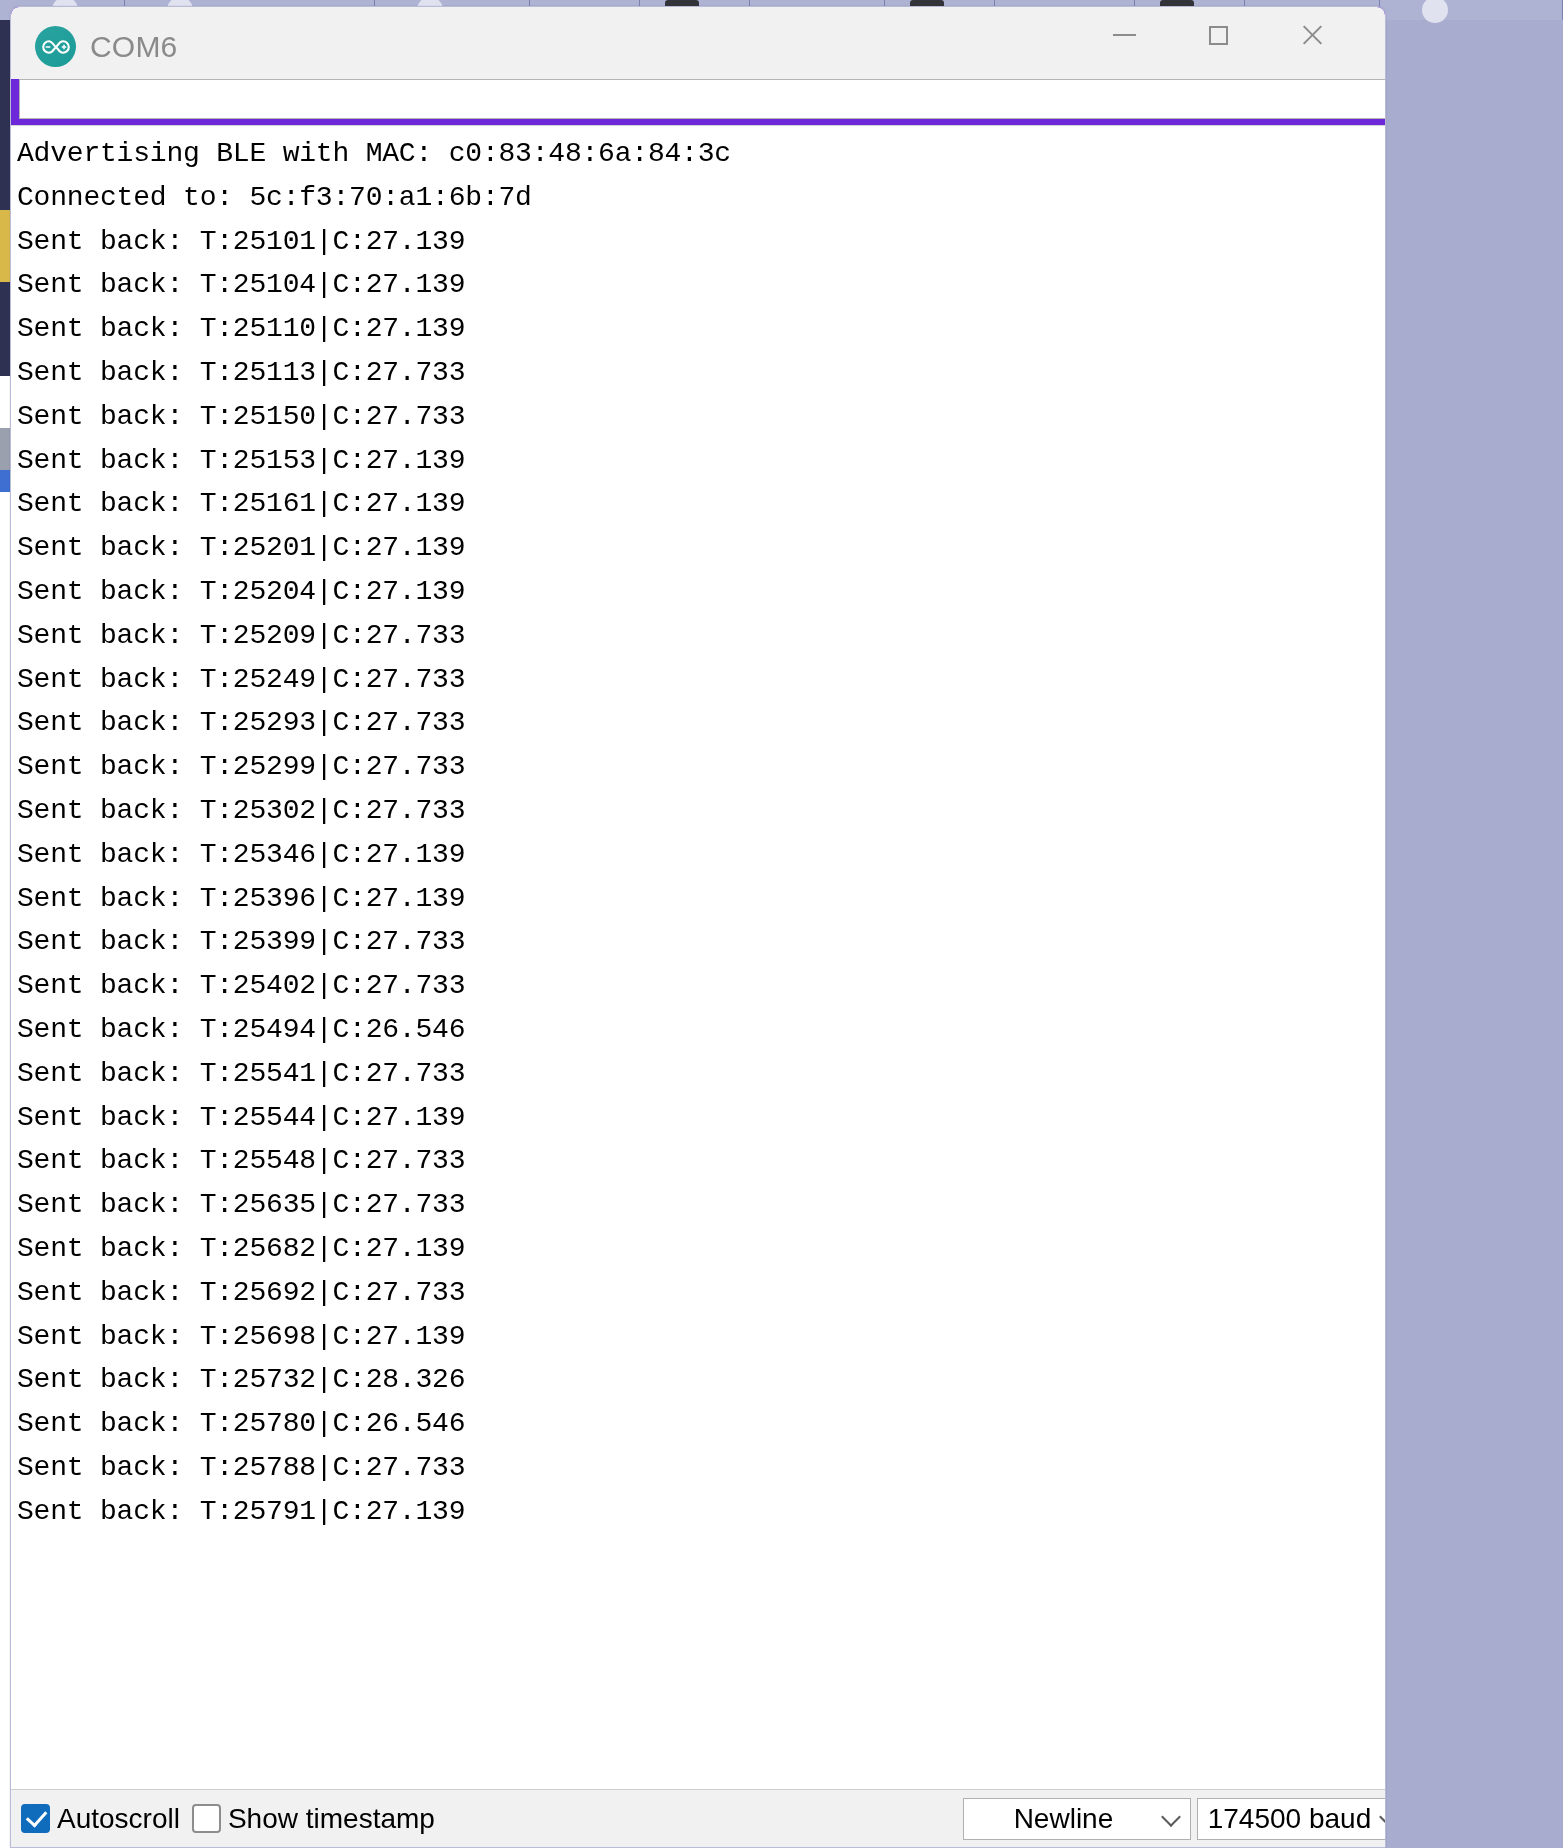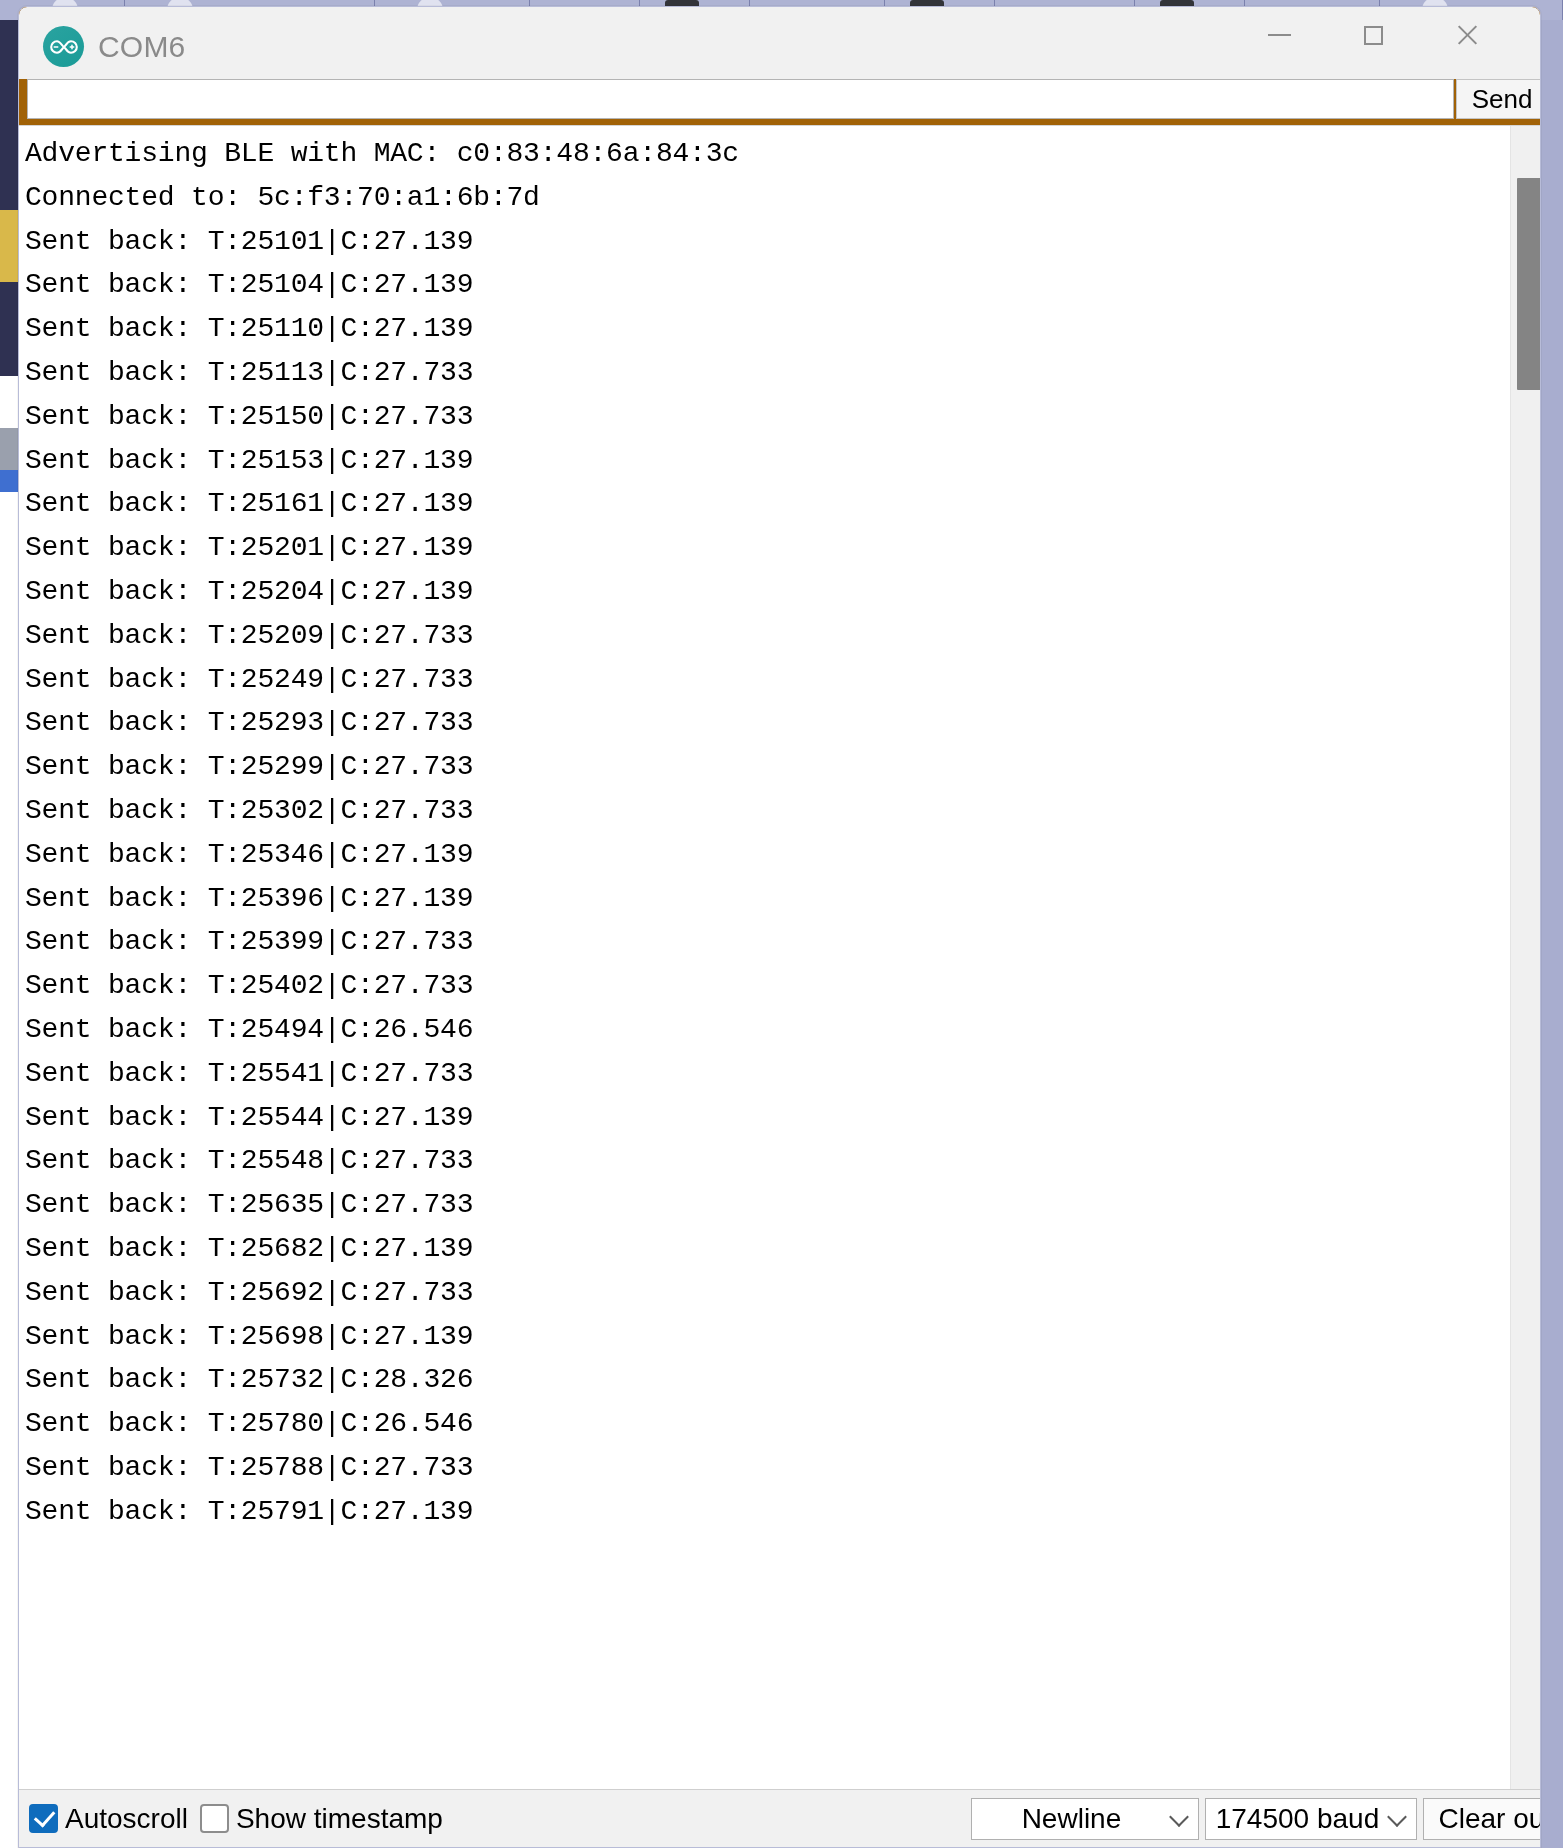--- a/index.html
+++ b/index.html
@@ -39,23 +39,23 @@
   .bg-leftrail .seg { position: absolute; left: 0; width: 22px; }
   .seg-dark   { background: #2f3152; }
   .seg-yellow { background: #d9b84a; }
   .seg-white  { background: #ffffff; }
   .seg-gray   { background: #9aa0ad; }
   .seg-blue   { background: #3f6fd0; }
 
   
   #serial-window {
     position: absolute;
-    left: 18px; top: 6px;
-    width: 1523px; height: 1842px;
-    background: #a16207;
+    left: 10px; top: 6px;
+    width: 1376px; height: 1842px;
+    background: #6d28d9;
     border: 1px solid #b8bcd8;
     border-radius: 9px 9px 0 0;
     box-shadow: 0 0 0 1px rgba(0,0,0,.04);
     overflow: hidden;
   }
 
   
   #titlebar {
     position: relative;
     height: 72px;

